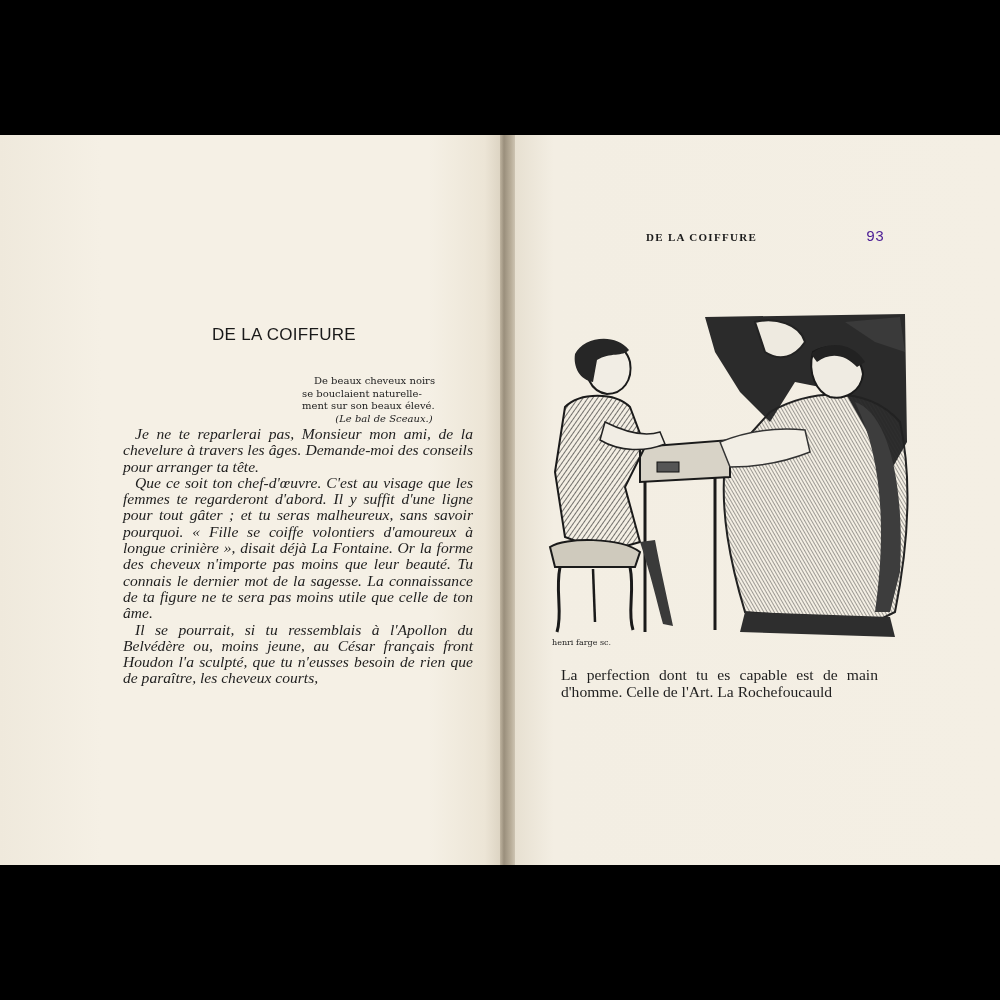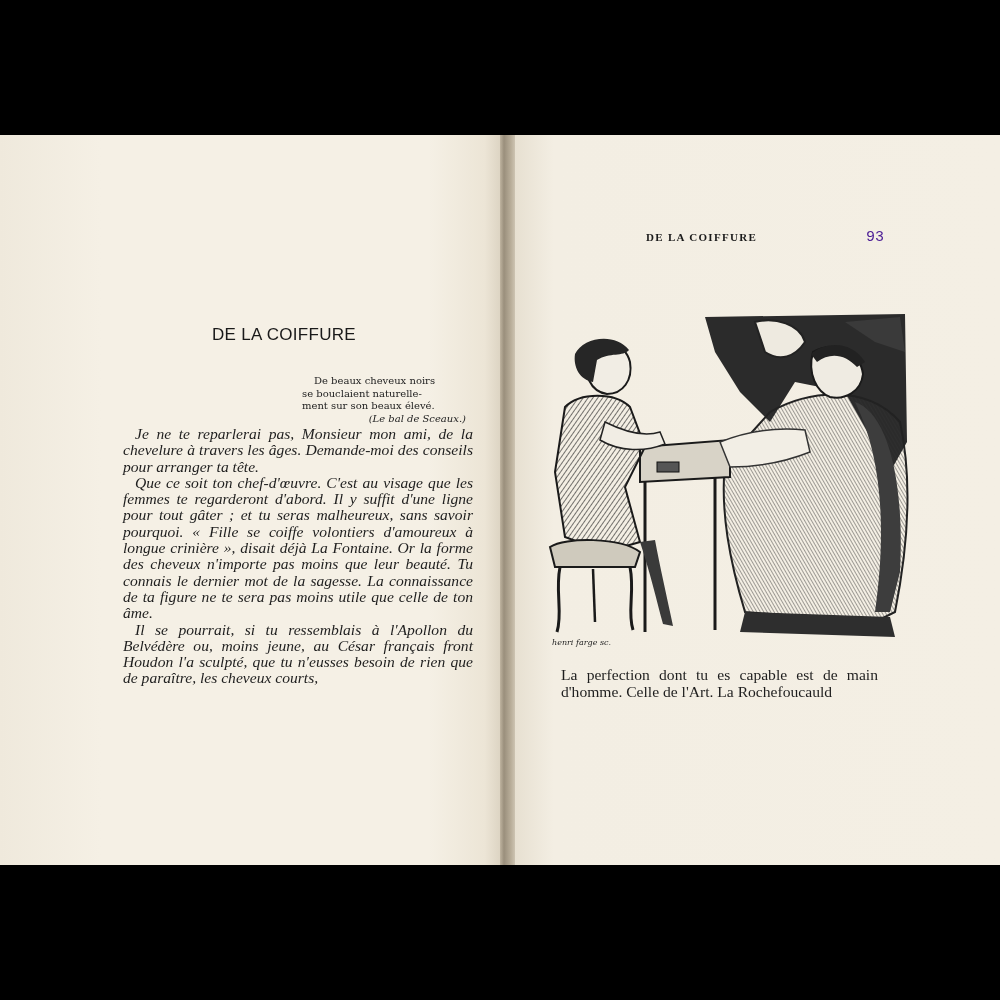--- a/index.html
+++ b/index.html
@@ -8,33 +8,33 @@
   .page-left { position:absolute; left:0; top:0; width:505px; height:730px;
     background: linear-gradient(90deg, #efe9dc 0%, #f5f0e5 20%, #f5f0e5 85%, #ece5d6 96%, #d8cfbd 100%); }
   .gutter { position:absolute; left:500px; top:0; width:20px; height:730px;
     background: linear-gradient(90deg, #bfb4a0 0%, #9a8f7c 20%, #b9ae9a 55%, #e6dfd0 100%); }
   .page-right { position:absolute; left:515px; top:0; width:485px; height:730px;
     background: linear-gradient(90deg, #e7e0d1 0%, #f3eee3 8%, #f4efe4 100%); }
 
   .title-left { position:absolute; left:212px; top:190px; font-family:"Liberation Sans", sans-serif; font-size:17px; letter-spacing:0.3px; color:#1a1a1a; }
   .epigraph { position:absolute; left:302px; top:240px; width:164px; font-family:"DejaVu Serif", serif; font-size:10px; line-height:12.5px; color:#222; text-align:justify; }
   .epigraph .indent { padding-left:12px; }
-  .epigraph .src { font-style:italic; text-align:right; }
+  .epigraph .src { font-style:italic; text-align:center; }
   .body-left { position:absolute; left:123px; top:291px; width:350px; font-family:"Liberation Serif", serif; font-size:15.6px; line-height:16.3px; color:#1e1e1e; text-align:justify;font-style:italic; }
   .body-left p { margin:0; text-indent:12px; }
   .body-left p.first { text-indent:12px; }
 
   .running-head { position:absolute; left:646px; top:96px; font-family:"Liberation Serif", serif; font-size:11px; letter-spacing:1.3px; color:#1a1a1a; font-weight:bold; }
   .page-number { position:absolute; left:866px; top:94px; font-family:Liberation Mono, monospace; font-size:15px; color:#4c1d95; }
   .right-top { position:absolute; left:562px; top:125px; width:318px; font-family:"Liberation Serif", serif; font-size:15.6px; color:#1e1e1e; white-space:nowrap; }
   .right-bottom { position:absolute; left:561px; top:532px; width:317px; font-family:"Liberation Serif", serif; font-size:15.6px; line-height:16.5px; color:#1e1e1e; text-align:justify; }
   .right-bottom p { margin:0; }
 
   .illustration { position:absolute; left:545px; top:177px; width:370px; height:330px; }
-  .signature { position:absolute; left:552px; top:503px; font-family:"DejaVu Serif", serif; font-style:italic; font-size:8px; color:#222;text-align:center; }
+  .signature { position:absolute; left:552px; top:503px; font-family:"DejaVu Serif", serif; font-size:8px; color:#222;text-align:center; }
 </style>
 </head>
 <body>
 
 <div class="spread">
   <div class="page-left">
     <div class="title-left">DE LA COIFFURE</div>
     <div class="epigraph">
       <div class="indent">De beaux cheveux noirs</div>
       <div>se bouclaient naturelle-</div>

